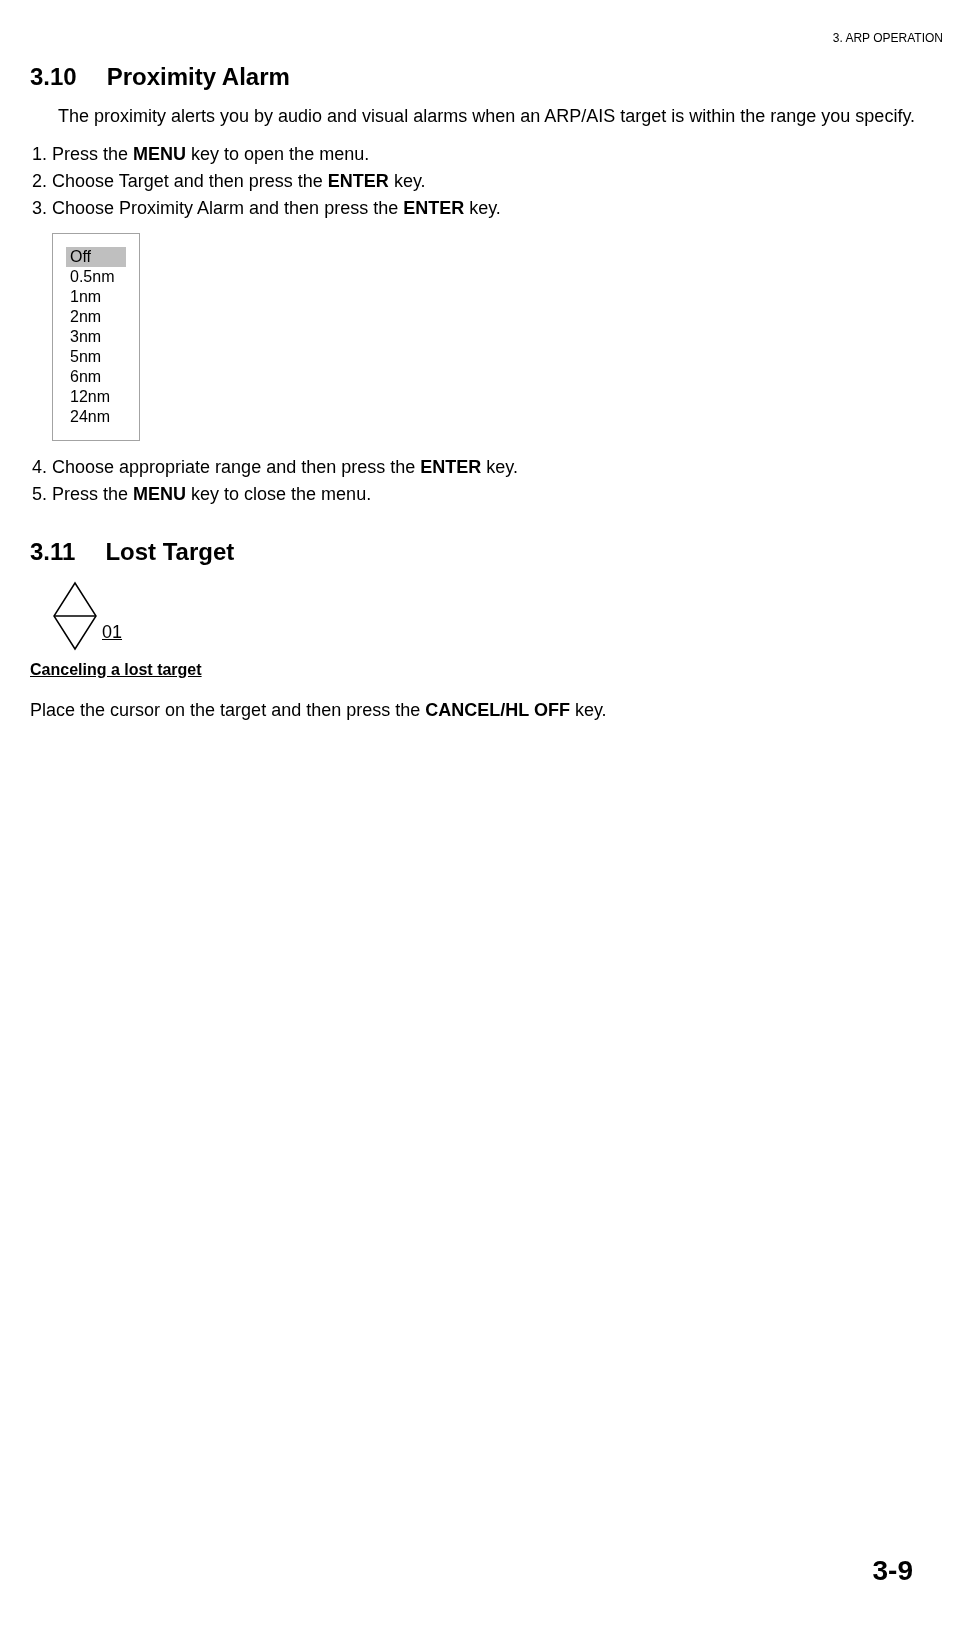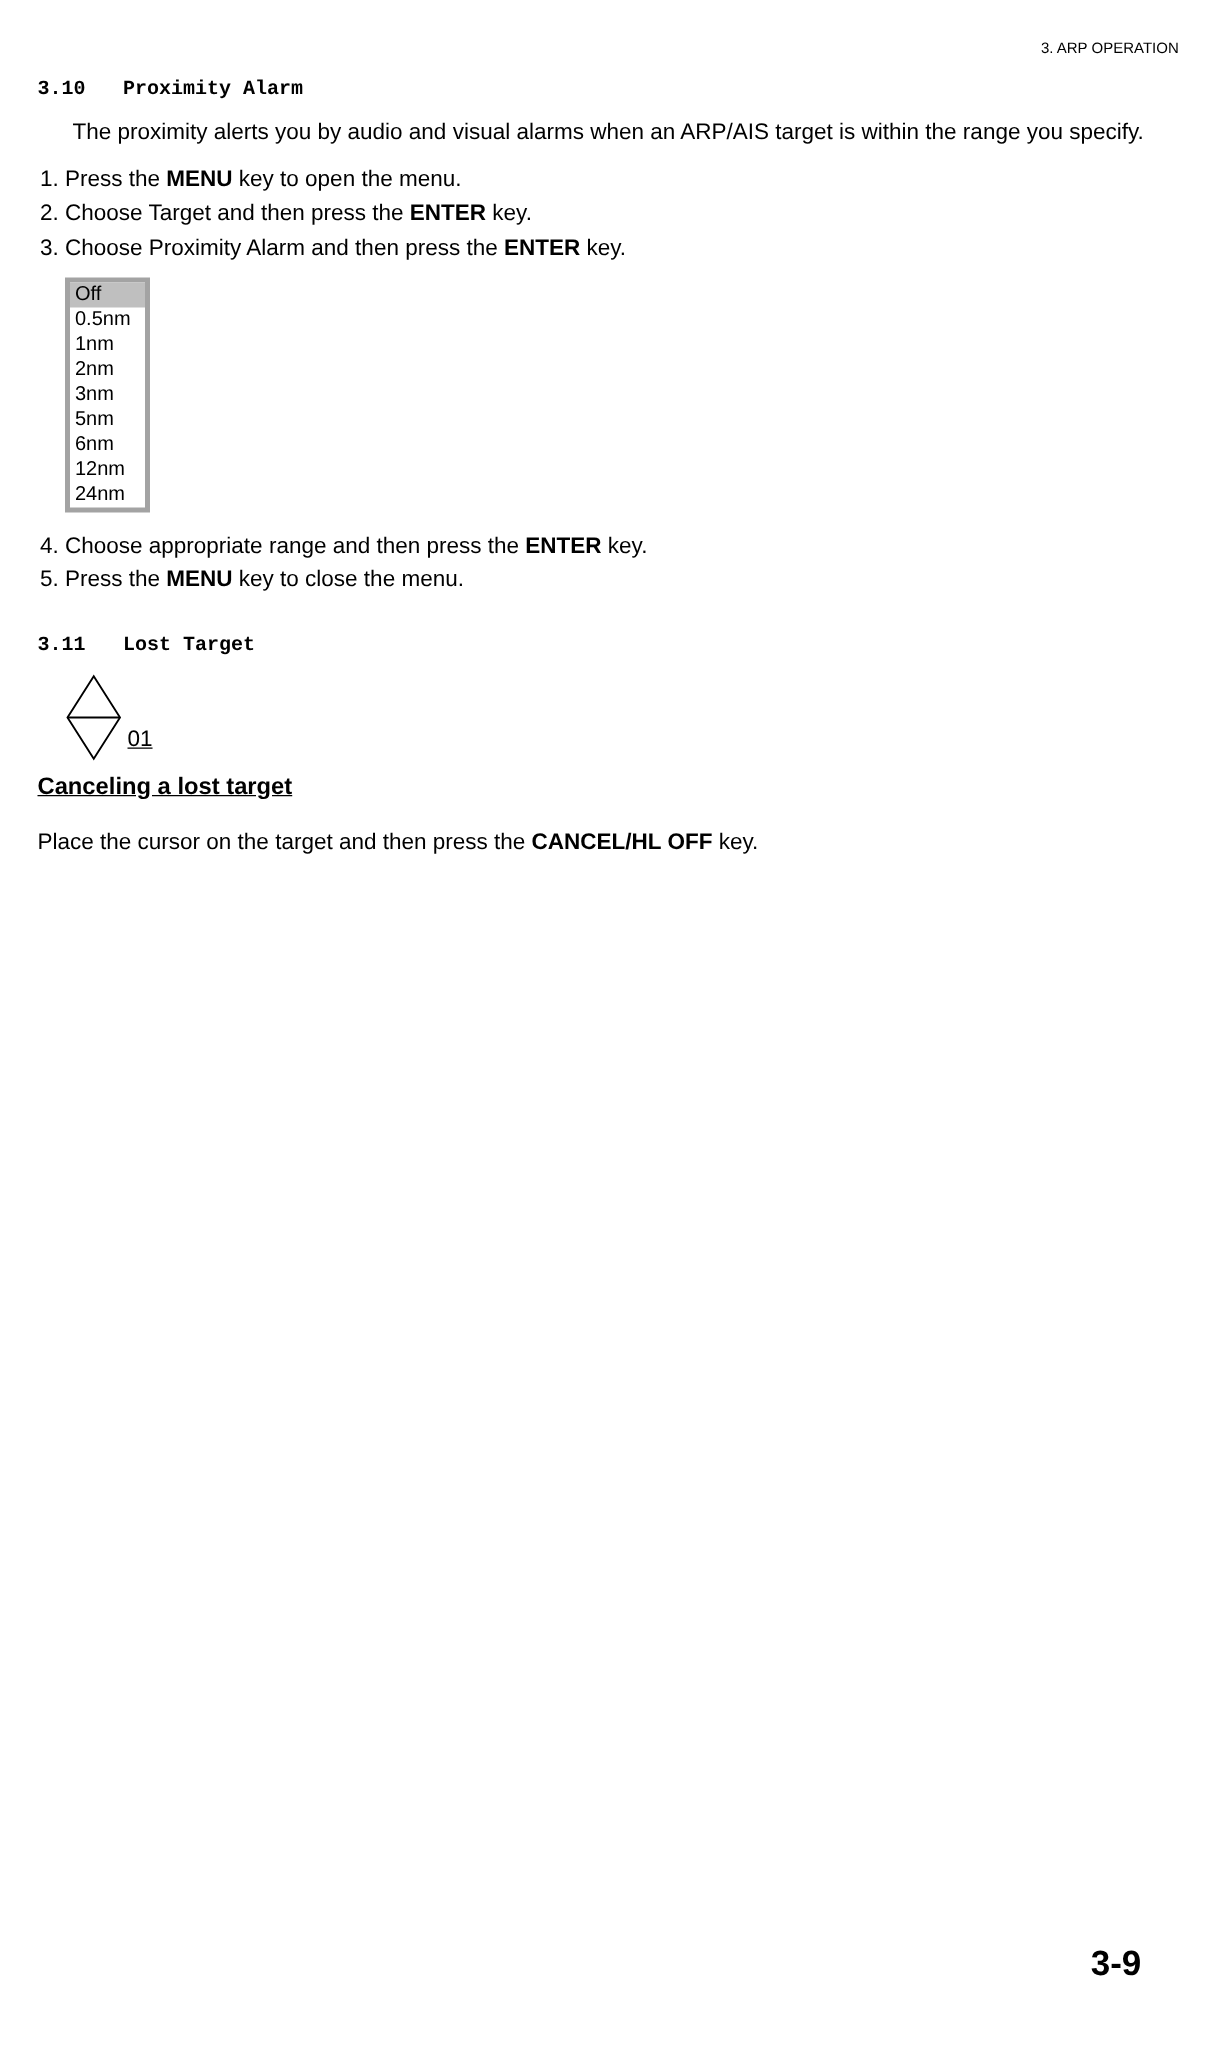--- a/index.html
+++ b/index.html
@@ -10,47 +10,46 @@
       color: #000;
       font-size: 18px;
       line-height: 1.35;
     }
     .header-line {
       text-align: right;
       font-size: 12px;
       margin-bottom: 15px;
     }
     h2.section-title {
-      font-size: 16px;
+      font-size: 24px;
       font-weight: bold;
       margin: 10px 0 10px 0;
-      font-family: Liberation Mono, monospace;
     }
     h2.section-title .num {
       margin-right: 30px;
     }
     p.intro {
       margin: 8px 0 14px 0;
       text-align: center;
     }
     ol.steps {
       margin: 6px 0 10px 0;
       padding-left: 22px;
     }
     ol.steps li {
       margin-bottom: 3px;
     }
     .bold {
       font-weight: bold;
     }
     .menu-box {
-      border: 4px solid #a3a3a3;
+      border: 1px solid #a3a3a3;
       width: 60px;
       margin: 12px 0 14px 22px;
-      padding: 0;
+      padding: 13px;
       font-size: 16px;
       line-height: 1.25;
     }
     .menu-box .item {
       padding: 0 2px 0 4px;
     }
     .menu-box .item.selected {
       background: #bfbfbf;
     }
     .diamond-wrap {
@@ -66,21 +65,21 @@
     }
     .figure-caption {
       font-style: italic;
       margin: 6px 0 6px 40px;
       font-size: 17px;
     }
     .subhead {
       font-weight: bold;
       text-decoration: underline;
       margin: 2px 0 10px 0;
-      font-size: 19px;
+      font-size: 16px;
     }
     .page-num {
       position: absolute;
       right: 30px;
       bottom: 20px;
       font-size: 28px;
       font-weight: bold;
     }
     .page-container {
       position: relative;

